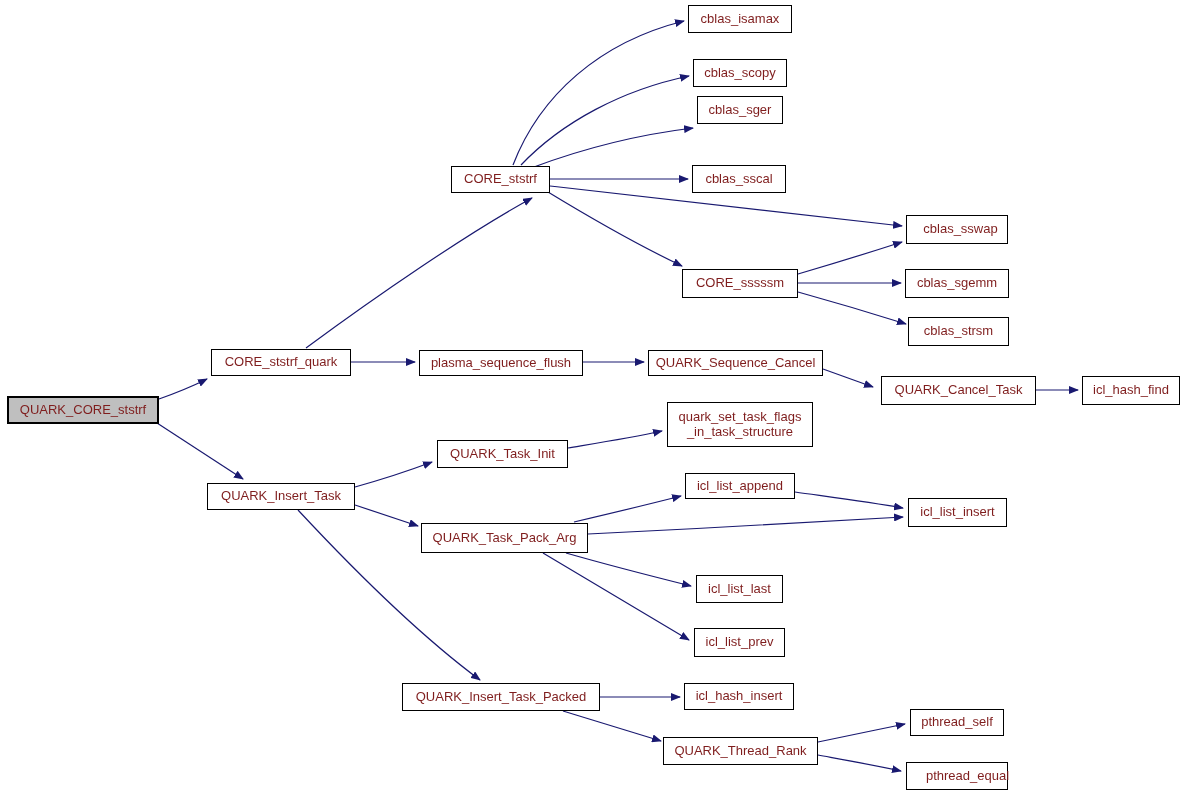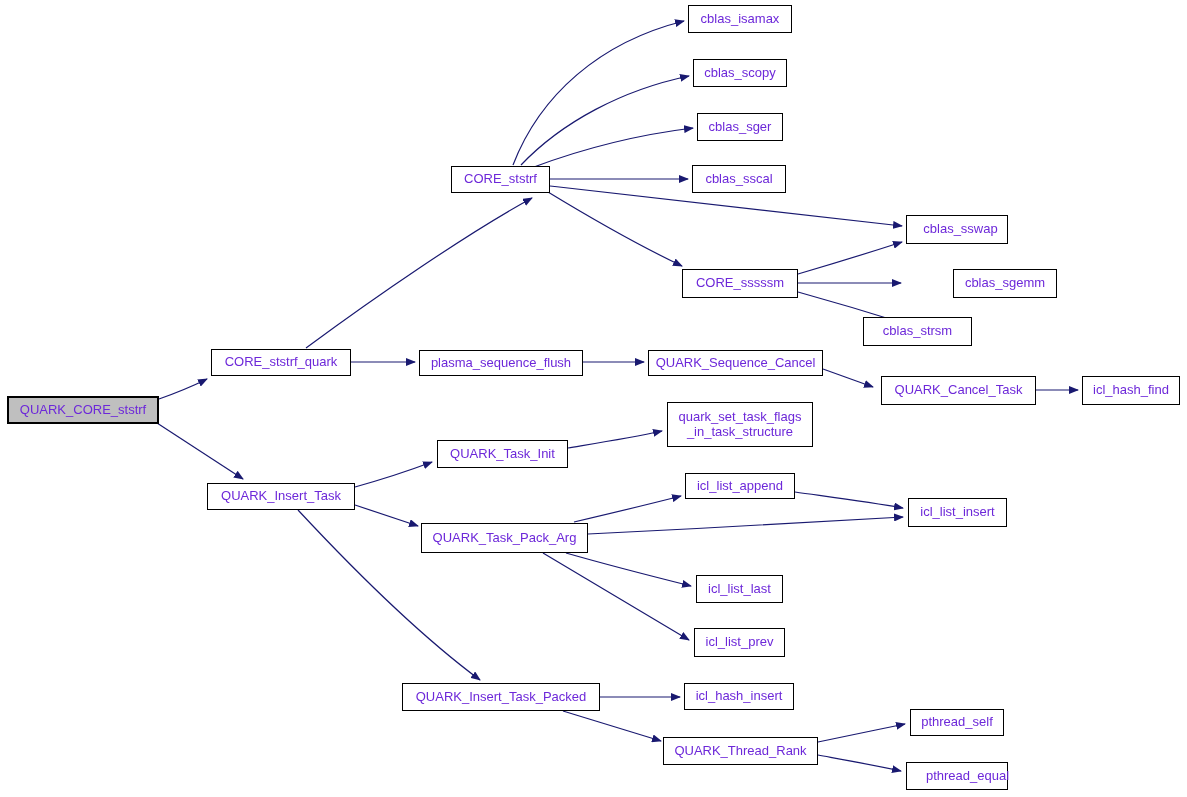--- a/index.html
+++ b/index.html
@@ -15,21 +15,21 @@
     position: absolute;
     left: 0; top: 0;
     width: 1187px; height: 797px;
     pointer-events: none;
   }
   .node {
     position: absolute;
     box-sizing: border-box;
     background: #ffffff;
     border: 1px solid #000000;
-    color: #6d28d9;
+    color: #7f1d1d;
     font-size: 13px;
     line-height: 1.15;
     display: flex;
     align-items: center;
     justify-content: center;
     text-align: center;
     white-space: pre-line;
     cursor: pointer;
   }
   .node.root {
@@ -84,26 +84,26 @@
     <path class="edge" marker-end="url(#arrow)" d="M818,742 C846,736 876,730 905,724"></path>
     <path class="edge" marker-end="url(#arrow)" d="M818,755 C845,760 873,765 901,771"></path>
   </svg>
 
   <div class="node root" style="left:7px; top:396px; width:152px; height:28px;">QUARK_CORE_ststrf</div>
   <div class="node" style="left:211px; top:349px; width:140px; height:27px;">CORE_ststrf_quark</div>
   <div class="node" style="left:207px; top:483px; width:148px; height:27px;">QUARK_Insert_Task</div>
   <div class="node" style="left:451px; top:166px; width:99px; height:27px;">CORE_ststrf</div>
   <div class="node" style="left:688px; top:5px; width:104px; height:28px;">cblas_isamax</div>
   <div class="node" style="left:693px; top:59px; width:94px; height:28px;">cblas_scopy</div>
-  <div class="node" style="left:697px; top:113px; width:86px; height:28px;">cblas_sger</div>
+  <div class="node" style="left:697px; top:96px; width:86px; height:28px;">cblas_sger</div>
   <div class="node" style="left:692px; top:165px; width:94px; height:28px;">cblas_sscal</div>
   <div class="node" style="left:906px; top:215px; width:102px; height:29px;padding-left:7px;">cblas_sswap</div>
   <div class="node" style="left:682px; top:269px; width:116px; height:29px;">CORE_sssssm</div>
-  <div class="node" style="left:905px; top:269px; width:104px; height:29px;margin-left:48px;">cblas_sgemm</div>
-  <div class="node" style="left:863px; top:317px; width:109px; height:29px;">cblas_strsm</div>
+  <div class="node" style="left:905px; top:269px; width:104px; height:29px;">cblas_sgemm</div>
+  <div class="node" style="left:908px; top:317px; width:101px; height:29px;">cblas_strsm</div>
   <div class="node" style="left:419px; top:350px; width:164px; height:26px;">plasma_sequence_flush</div>
   <div class="node" style="left:648px; top:350px; width:175px; height:26px;">QUARK_Sequence_Cancel</div>
   <div class="node" style="left:881px; top:376px; width:155px; height:29px;">QUARK_Cancel_Task</div>
   <div class="node" style="left:1082px; top:376px; width:98px; height:29px;text-align:right;">icl_hash_find</div>
   <div class="node" style="left:667px; top:402px; width:146px; height:45px;">quark_set_task_flags
 _in_task_structure</div>
   <div class="node" style="left:437px; top:440px; width:131px; height:28px;">QUARK_Task_Init</div>
   <div class="node" style="left:421px; top:523px; width:167px; height:30px;">QUARK_Task_Pack_Arg</div>
   <div class="node" style="left:685px; top:473px; width:110px; height:26px;">icl_list_append</div>
   <div class="node" style="left:908px; top:498px; width:99px; height:29px;">icl_list_insert</div>

